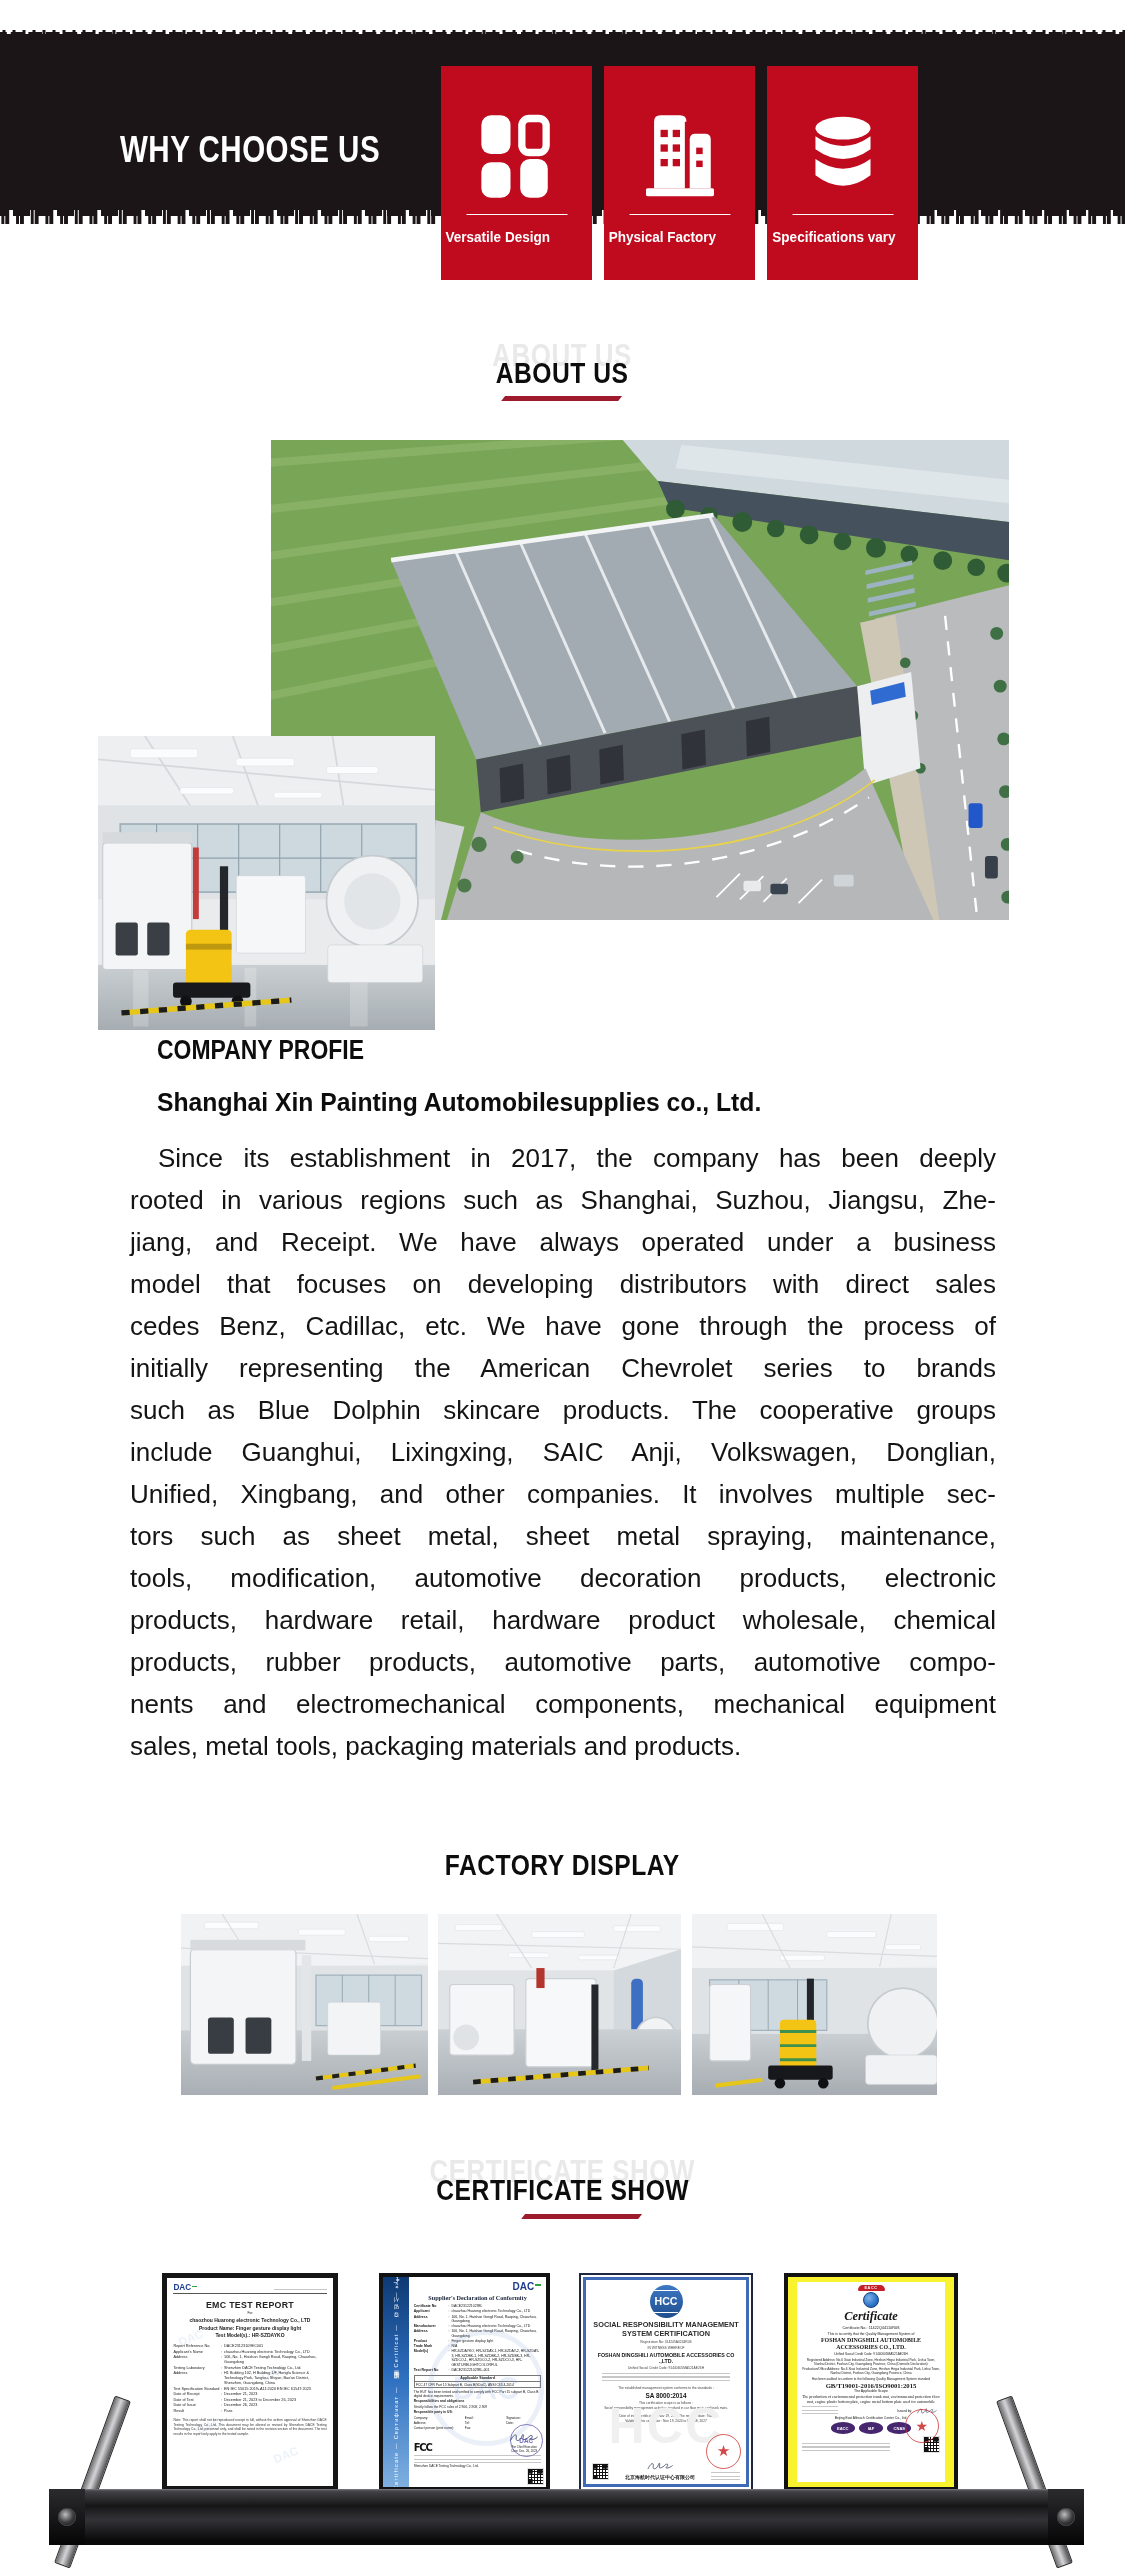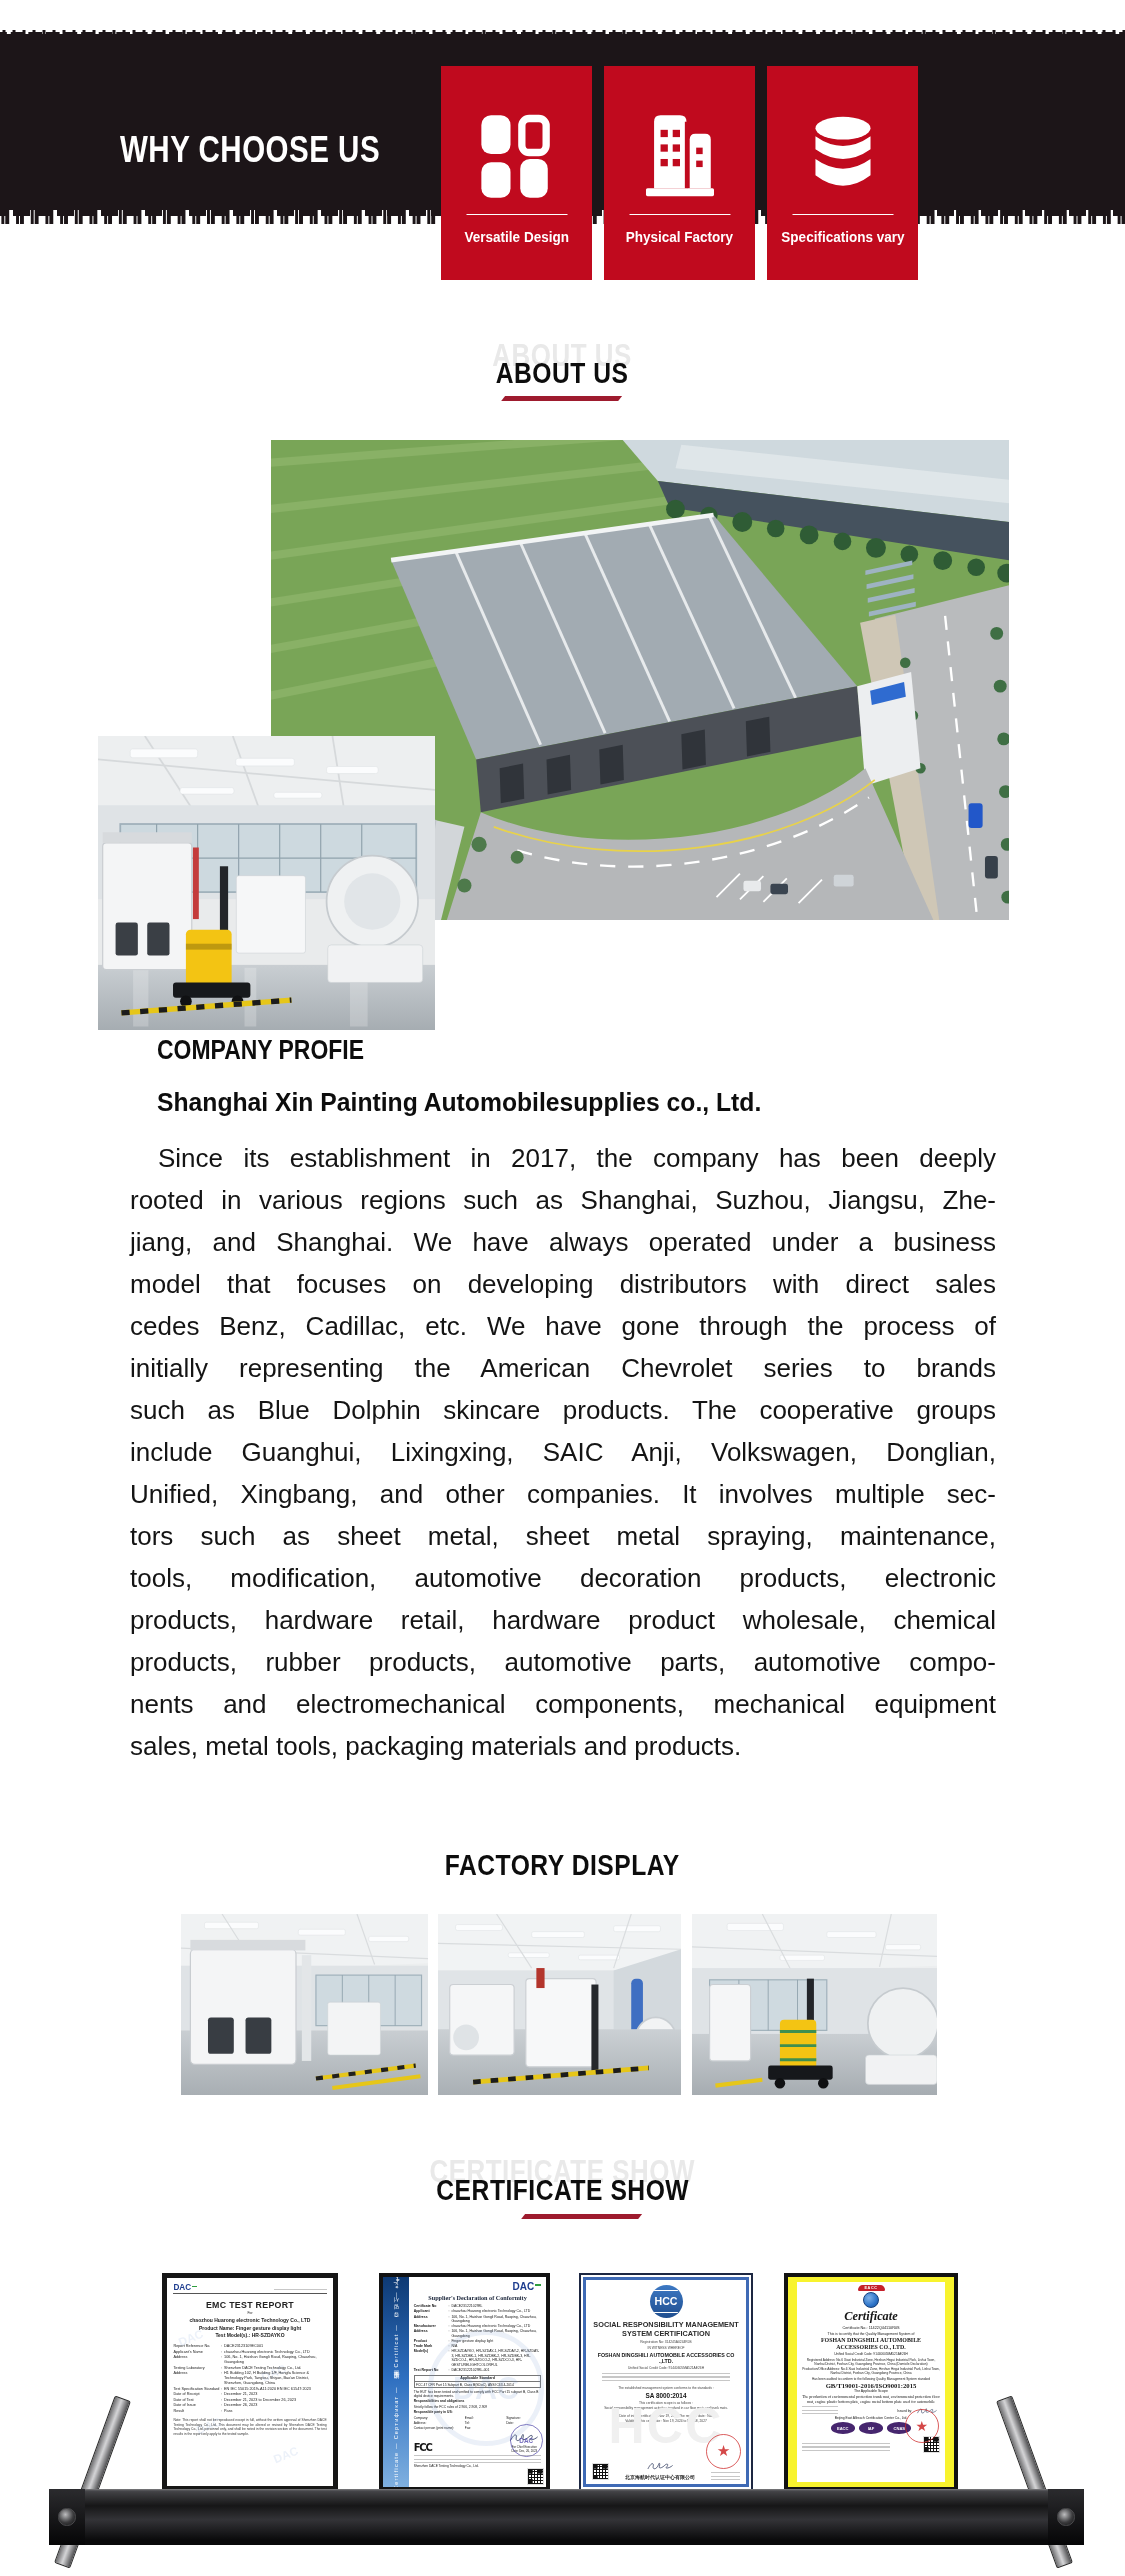--- a/index.html
+++ b/index.html
@@ -15,21 +15,21 @@
   .hero::after{content:"";position:absolute;left:0;bottom:-14px;width:100%;height:14px;
     background:repeating-linear-gradient(90deg,#1c1518 0 8.2px,transparent 8.2px 13.5px),
                repeating-linear-gradient(90deg,#1c1518 0 3.5px,transparent 3.5px 10.6px);
     background-size:22px 5.9px,14.7px 14px;background-repeat:repeat-x;background-position:0 0,5.3px 0}
   .hero-title{position:absolute;left:120px;top:98px;font-size:36px;font-weight:bold;color:#fff;
     line-height:36px;letter-spacing:0.6px;transform:scaleX(.82);transform-origin:left center;white-space:nowrap}
 
   .card{position:absolute;top:66px;width:151px;height:214px;background:#c00a1e;z-index:3}
   .card-icon{position:absolute;top:46px;left:50%;transform:translateX(-50%);width:81px;height:89px}
   .card-divider{position:absolute;top:148px;left:50%;transform:translateX(-50%);width:101px;border-top:1.2px solid #fff}
-  .card-label{position:absolute;top:163px;left:0;width:100%;text-align:center}
+  .card-label{position:absolute;top:163px;left:0;width:100%;text-align:left}
   .card-label span{display:inline-block;color:#fff;font-weight:bold;font-size:14.7px;transform:scaleX(.92);white-space:nowrap}
 
   
   .title-wrap{position:absolute;left:0;width:100%;text-align:center;line-height:1}
   .cond{display:inline-block;font-weight:bold;letter-spacing:0.6px;transform:scaleX(.85);transform-origin:center;white-space:nowrap}
   .ghost{color:#e9e9e9}
   .solid{color:#0d0d0d}
   .redline{position:absolute;height:5.3px;background:#9e1b2e;transform:skewX(-38deg)}
 
   
@@ -365,21 +365,21 @@
 
   <div class="cp-heading">COMPANY PROFIE</div>
   <div class="cp-sub">Shanghai Xin Painting Automobilesupplies co., Ltd.</div>
 
   <div class="para">
 
       <div class="pline">Since its establishment in 2017, the company has been deeply</div>
 
       <div class="pline">rooted in various regions such as Shanghai, Suzhou, Jiangsu, Zhe-</div>
 
-      <div class="pline">jiang, and Shanghai. We have always operated under a business</div>
+      <div class="pline">jiang, and Receipt. We have always operated under a business</div>
 
       <div class="pline">model that focuses on developing distributors with direct sales</div>
 
 
       <div class="pline">cedes Benz, Cadillac, etc. We have gone through the process of</div>
 
       <div class="pline">initially representing the American Chevrolet series to brands</div>
 
       <div class="pline">such as Blue Dolphin skincare products. The cooperative groups</div>
 

